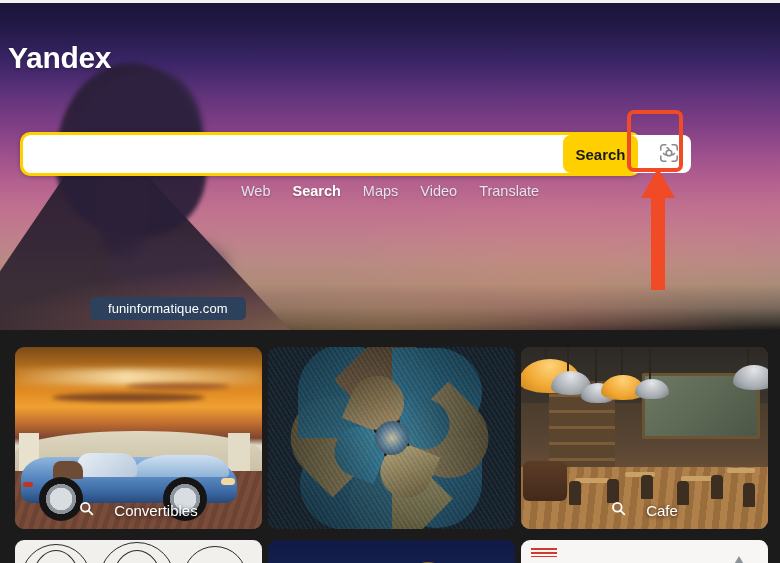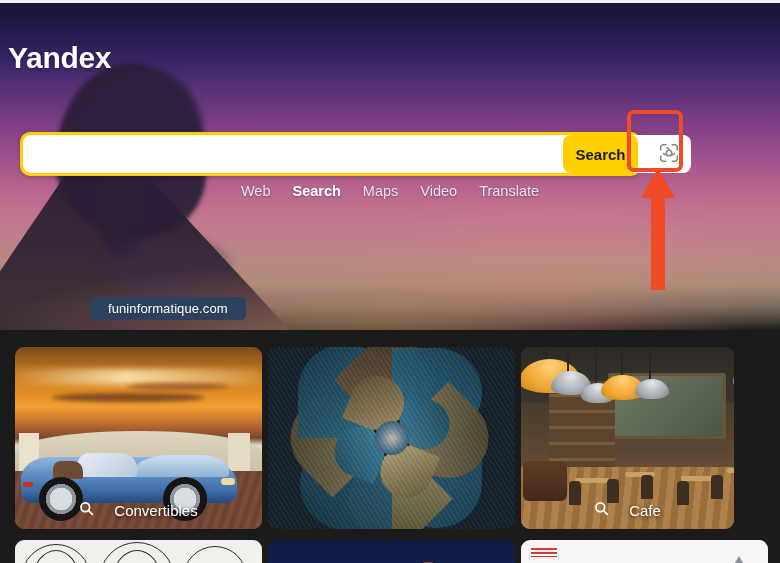--- a/index.html
+++ b/index.html
@@ -152,21 +152,21 @@
 
   
   .grid { position:absolute; left:0; top:330px; width:780px; height:233px; background:#1b1b1b; z-index:10; }
   .card {
     position:absolute; top:17px; height:182px;
     border-radius:9px; overflow:hidden;
     cursor:pointer;
   }
   .card.c0 { left:15px;  width:247px; }
   .card.c1 { left:268px; width:247px; }
-  .card.c2 { left:521px; width:213px; }
+  .card.c2 { left:521px; width:247px; }
   .card-img { position:absolute; inset:0; }
   .card-label {
     position:absolute; left:0; right:0; bottom:10px;
     display:flex; align-items:center; justify-content:center; gap:20px;
     color:#ffffff; font-size:15px;
     text-shadow:0 1px 4px rgba(0,0,0,.75);
   }
   .card-label svg { flex:0 0 auto; }
 
   

